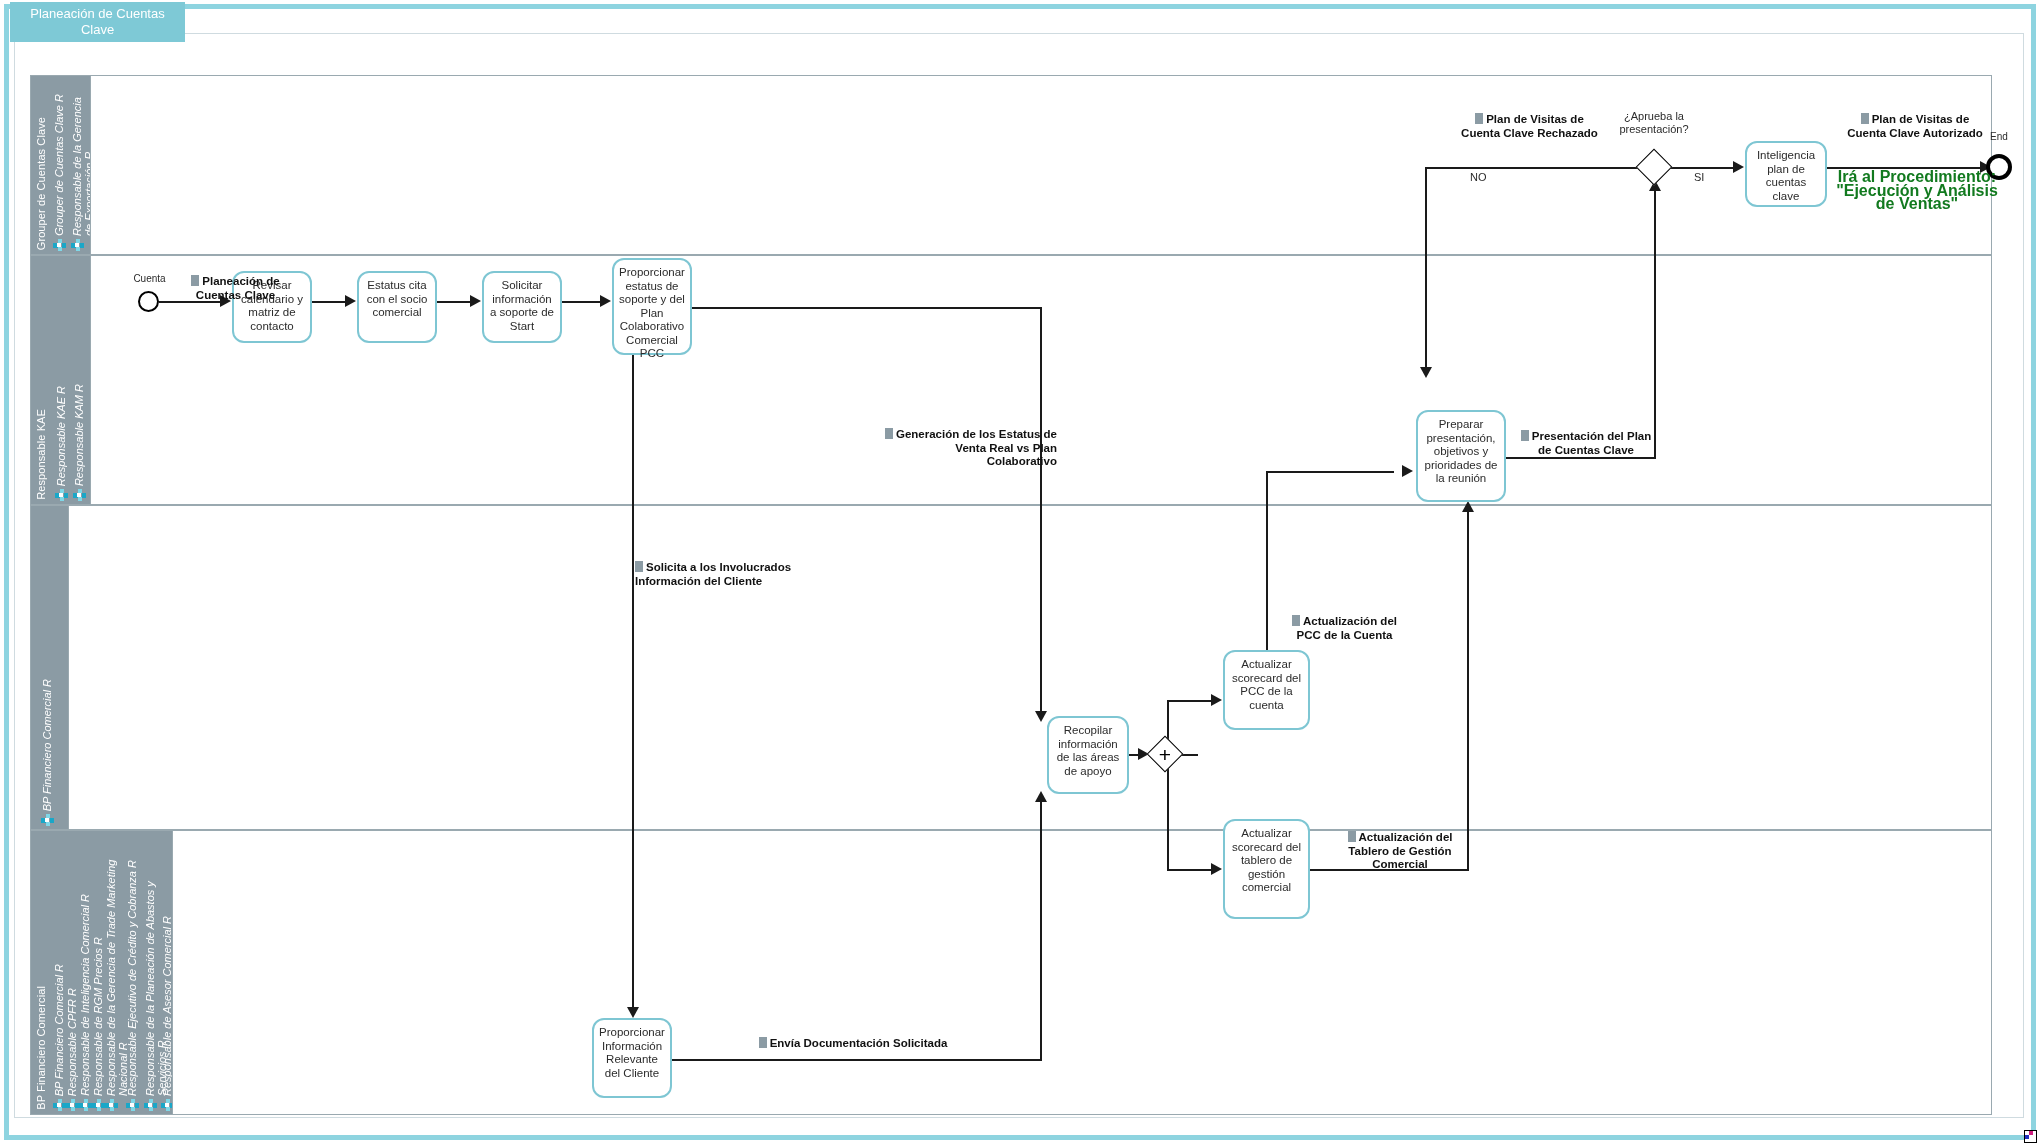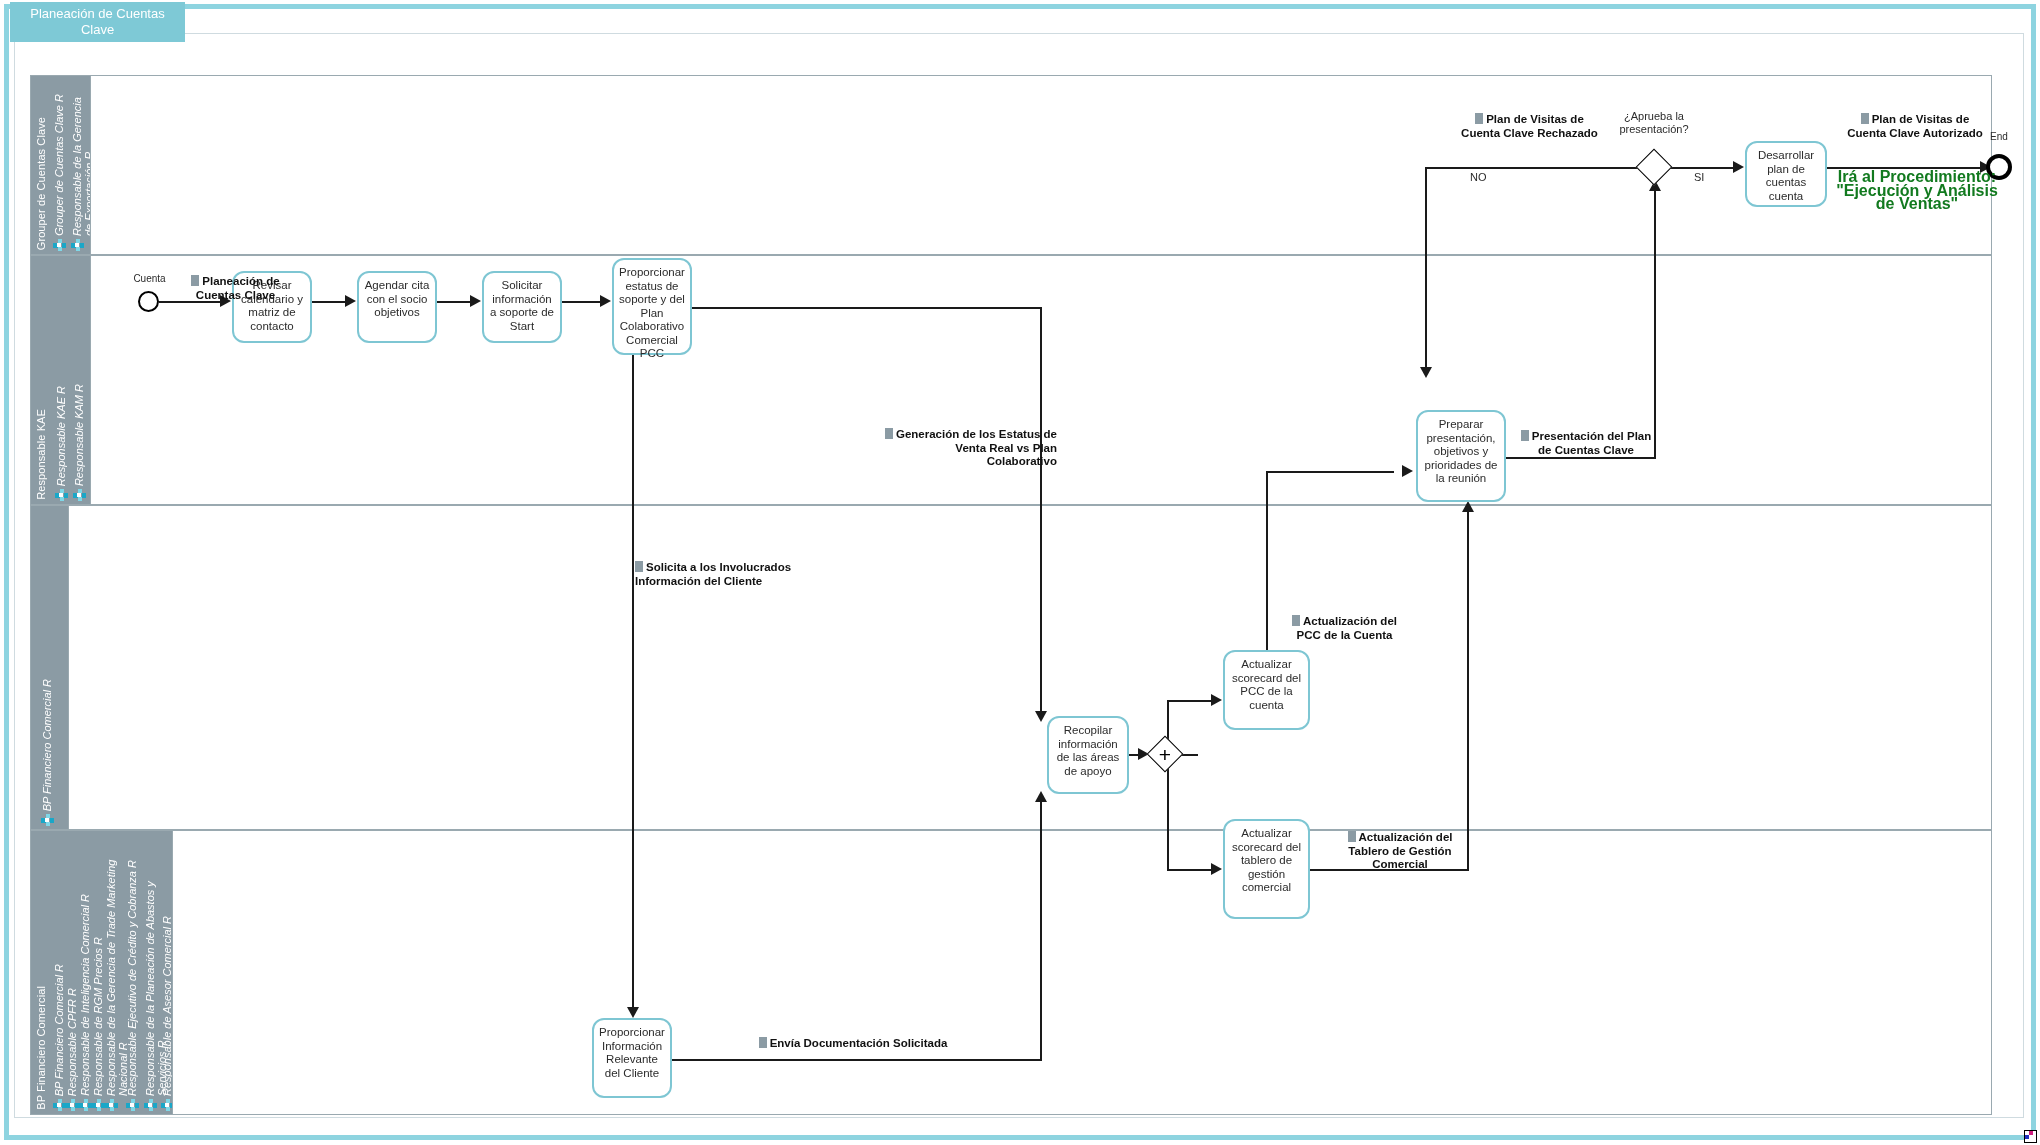--- a/index.html
+++ b/index.html
@@ -385,21 +385,21 @@
     <div class="arrow r" style="left:190px; top:220px;"></div>
 
     <div class="task" style="left:202px; top:196px; width:80px; height:72px;">
         <span>Revisar calendario y matriz de contacto</span>
       </div>
 
     <div class="conn h" style="left:282px; top:226px; width:35px;"></div>
     <div class="arrow r" style="left:315px; top:220px;"></div>
 
     <div class="task" style="left:327px; top:196px; width:80px; height:72px;">
-        <span>Agendar cita con el socio objetivos</span>
+        <span>Estatus cita con el socio comercial</span>
       </div>
 
     <div class="conn h" style="left:407px; top:226px; width:35px;"></div>
     <div class="arrow r" style="left:440px; top:220px;"></div>
 
     <div class="task" style="left:452px; top:196px; width:80px; height:72px;">
         <span>Solicitar información a soporte de Start</span>
       </div>
 
     <div class="conn h" style="left:532px; top:226px; width:40px;"></div>
@@ -442,21 +442,21 @@
     <div class="flow-label" style="left:1440px; top:96px;">NO</div>
 
     <div class="gateway" style="left:1611px; top:79px;"></div>
     <div class="gw-label" style="left:1564px; top:35px; width:120px; white-space:pre-line;">¿Aprueba la presentación?</div>
 
     <div class="conn h" style="left:1637px; top:92px; width:68px;"></div>
     <div class="arrow r" style="left:1703px; top:86px;"></div>
     <div class="flow-label" style="left:1664px; top:96px;">SI</div>
 
     <div class="task" style="left:1715px; top:66px; width:82px; height:66px;">
-        <span>Desarrollar plan de cuentas cuenta</span>
+        <span>Inteligencia plan de cuentas clave</span>
       </div>
 
     <div class="annot" style="left:1800px; top:38px; width:170px;"><span class="annot-icon"></span><span>Plan de Visitas de
 Cuenta Clave Autorizado</span></div>
 
     <div class="annot-green" style="left:1803px; top:95px; width:168px;">Irá al Procedimiento:
 "Ejecución y Análisis
 de Ventas"</div>
 
     <div class="conn h" style="left:1797px; top:92px; width:156px;"></div>

